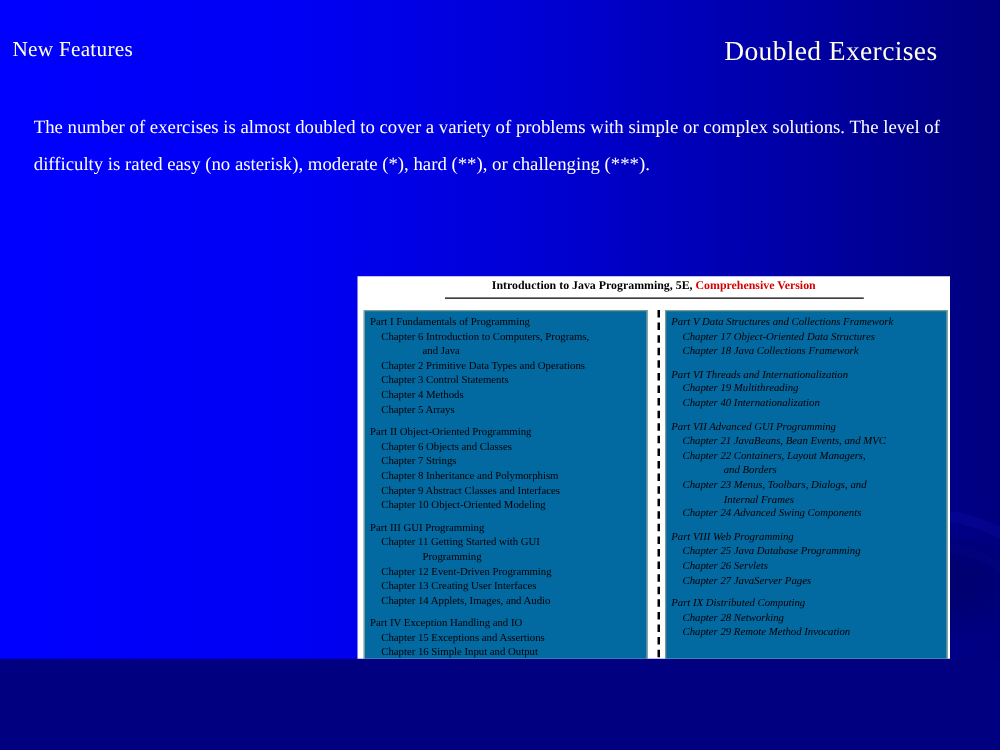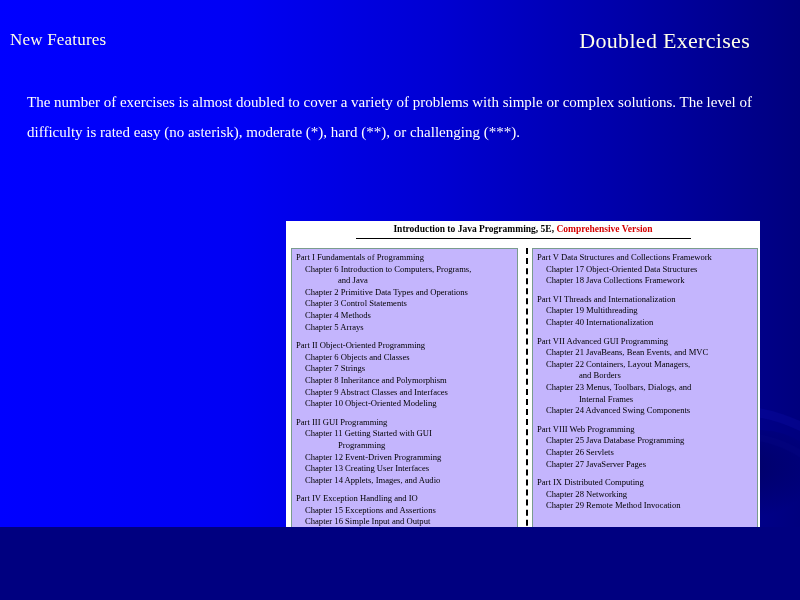--- a/index.html
+++ b/index.html
@@ -168,26 +168,26 @@
   }
 
   .col {
     position: absolute;
     top: 27px;
   }
   .col-left  { left: 5px;  width: 227px; }
   .col-right { left: 246px; width: 226px; }
 
   .greenbox {
-    background: #c4b5fd;
+    background: #0369a1;
     border: 1px solid #7A9C8E;
     padding: 3px 2px 4px 4px;
   }
   .col-left .greenbox  { height: 295px; }
-  .col-right .greenbox { height: 280px; }
+  .col-right .greenbox { height: 280px; font-style: italic; }
 
   .part {
     font-size: 8.6px;
     color: #000000;
     line-height: 11.6px;
     white-space: nowrap;
   }
   .chap {
     font-size: 8.6px;
     color: #000000;

